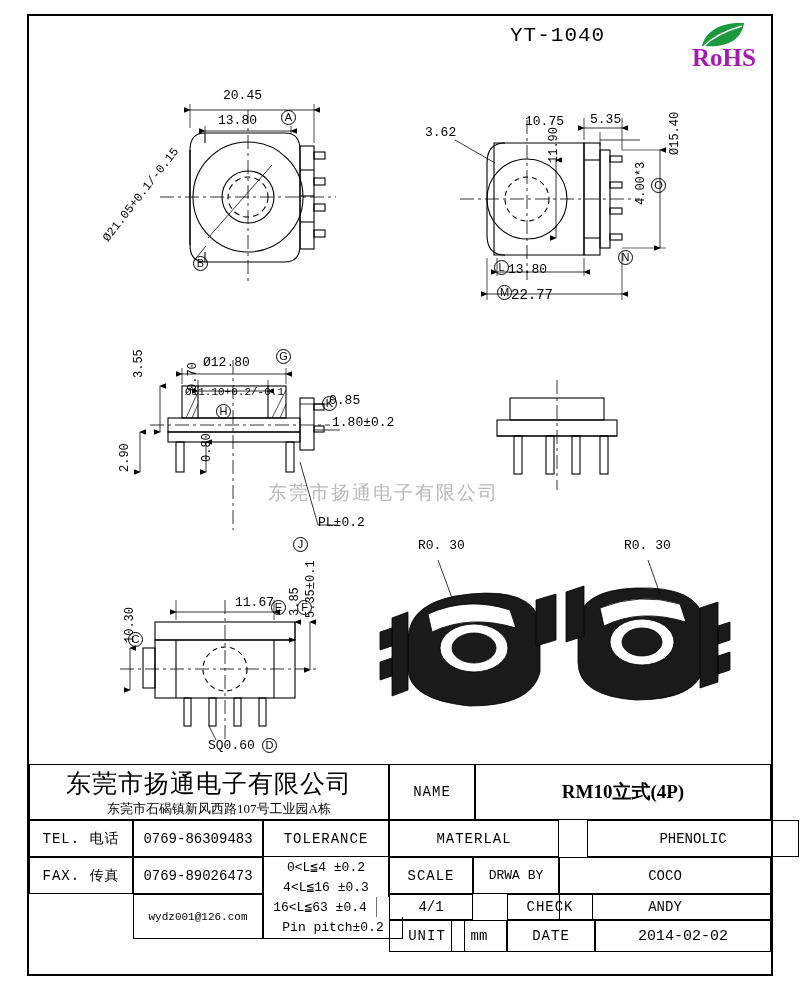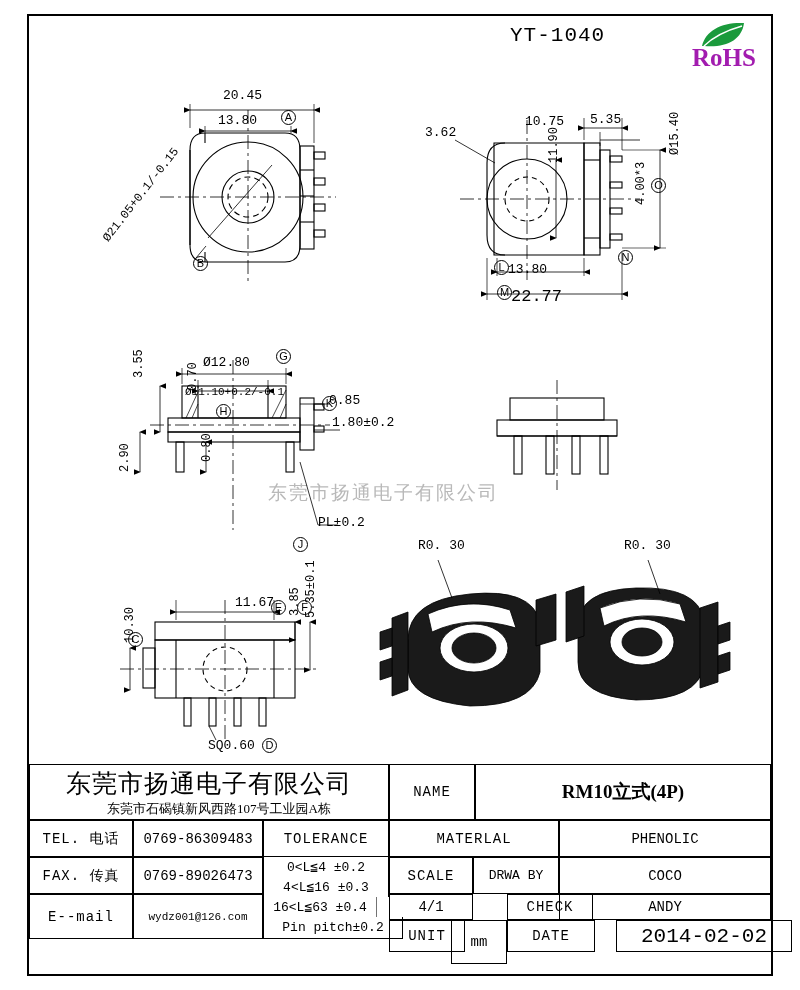--- a/index.html
+++ b/index.html
@@ -20,21 +20,21 @@
   
   .tb{position:absolute;left:29px;top:764px;width:742px;height:210px;}
   .tb .cell{position:absolute;box-sizing:border-box;border:1px solid #000;display:flex;align-items:center;justify-content:center;text-align:center;}
   .tb .noborder{border:none;}
   .company-cn{font-size:25px;font-family:"Liberation Serif",serif;letter-spacing:1px;}
   .company-addr{font-size:13px;font-family:"Liberation Serif",serif;margin-left:20px;}
   .k{font-size:14px;font-family:"Liberation Mono",monospace;letter-spacing:1px;}
   .k2{font-size:13px;font-family:"Liberation Mono",monospace;}
   .v{font-size:14px;font-family:"Liberation Mono",monospace;}
   .big{font-size:19px;font-family:"Liberation Serif",serif;font-weight:bold;}
-  .date{font-size:21px;font-family:"Liberation Mono",monospace;margin-left:21px;}
+  .date{font-size:15px;font-family:"Liberation Mono",monospace;}
 </style>
 </head>
 <body>
 
 <div id="sheet">
 
   <div class="frame"></div>
 
   <div class="title-code mono">YT-1040</div>
 
@@ -256,21 +256,21 @@
   <div class="lbl mono" style="left:218px;top:113px;font-size:13px;">13.80</div>
   <div class="lbl mono" style="left:100px;top:236px;font-size:12px;transform:rotate(-52deg);transform-origin:left top;">Ø21.05+0.1/-0.15</div>
   <div class="lbl" style="left:281px;top:110px;font-size:11px;border:1px solid #000;border-radius:50%;width:13px;height:13px;text-align:center;line-height:13px;">A</div>
   <div class="lbl" style="left:193px;top:256px;font-size:11px;border:1px solid #000;border-radius:50%;width:13px;height:13px;text-align:center;line-height:13px;">B</div>
 
   <div class="lbl mono" style="left:525px;top:114px;font-size:13px;">10.75</div>
   <div class="lbl mono" style="left:590px;top:112px;font-size:13px;">5.35</div>
   <div class="lbl mono" style="left:425px;top:125px;font-size:13px;">3.62</div>
   <div class="lbl mono" style="left:547px;top:163px;font-size:12px;transform:rotate(-90deg);transform-origin:left top;">11.90</div>
   <div class="lbl mono" style="left:508px;top:262px;font-size:13px;">13.80</div>
-  <div class="lbl mono" style="left:511px;top:287px;font-size:17px;">22.77</div>
+  <div class="lbl mono" style="left:511px;top:287px;font-size:14px;">22.77</div>
   <div class="lbl mono" style="left:668px;top:155px;font-size:12px;transform:rotate(-90deg);transform-origin:left top;">Ø15.40</div>
   <div class="lbl mono" style="left:634px;top:205px;font-size:12px;transform:rotate(-90deg);transform-origin:left top;">4.00*3</div>
   <div class="lbl" style="left:494px;top:260px;font-size:11px;border:1px solid #000;border-radius:50%;width:13px;height:13px;text-align:center;line-height:13px;">L</div>
   <div class="lbl" style="left:497px;top:285px;font-size:11px;border:1px solid #000;border-radius:50%;width:13px;height:13px;text-align:center;line-height:13px;">M</div>
   <div class="lbl" style="left:618px;top:250px;font-size:11px;border:1px solid #000;border-radius:50%;width:13px;height:13px;text-align:center;line-height:13px;">N</div>
   <div class="lbl" style="left:651px;top:178px;font-size:11px;border:1px solid #000;border-radius:50%;width:13px;height:13px;text-align:center;line-height:13px;">O</div>
 
   <div class="lbl mono" style="left:203px;top:355px;font-size:13px;">Ø12.80</div>
   <div class="lbl mono" style="left:185px;top:386px;font-size:11px;">Ø11.10+0.2/-0.1</div>
   <div class="lbl mono" style="left:132px;top:378px;font-size:12px;transform:rotate(-90deg);transform-origin:left top;">3.55</div>
@@ -304,40 +304,39 @@
       <div class="company-cn">东莞市扬通电子有限公司</div>
       <div class="company-addr">东莞市石碣镇新风西路107号工业园A栋</div>
     </div>
     <div class="cell k" style="left:360px;top:0;width:86px;height:56px;">NAME</div>
     <div class="cell big" style="left:446px;top:0;width:296px;height:56px;">RM10立式(4P)</div>
 
     <div class="cell k" style="left:0;top:56px;width:104px;height:37px;">TEL. 电话</div>
     <div class="cell v" style="left:104px;top:56px;width:130px;height:37px;">0769-86309483</div>
     <div class="cell k" style="left:234px;top:56px;width:126px;height:37px;">TOLERANCE</div>
     <div class="cell k" style="left:360px;top:56px;width:170px;height:37px;">MATERLAL</div>
-    <div class="cell v" style="left:530px;top:56px;width:212px;height:37px;">PHENOLIC</div>
+    <div class="cell v" style="left:558px;top:56px;width:212px;height:37px;">PHENOLIC</div>
 
     <div class="cell k" style="left:0;top:93px;width:104px;height:37px;">FAX. 传真</div>
     <div class="cell v" style="left:104px;top:93px;width:130px;height:37px;">0769-89026473</div>
     <div class="cell k2 noborder" style="left:234px;top:93px;width:126px;height:20px;border-left:1px solid #000;border-right:1px solid #000;">0&lt;L≦4   ±0.2</div>
     <div class="cell k2 noborder" style="left:234px;top:113px;width:126px;height:20px;border-left:1px solid #000;border-right:1px solid #000;">4&lt;L≦16  ±0.3</div>
     <div class="cell k2 noborder" style="left:234px;top:133px;width:114px;height:20px;border-left:1px solid #000;border-right:1px solid #737373;">16&lt;L≦63 ±0.4</div>
     <div class="cell k2" style="left:234px;top:153px;width:140px;height:22px;border-top:none;">Pin pitch±0.2</div>
 
     <div class="cell k" style="left:360px;top:93px;width:84px;height:37px;">SCALE</div>
     <div class="cell k2" style="left:444px;top:93px;width:86px;height:37px;flex-direction:column;line-height:1.05;">
       <span>DRWA BY</span>
     </div>
     <div class="cell v" style="left:530px;top:93px;width:212px;height:37px;">COCO</div>
 
     <div class="cell v" style="left:360px;top:130px;width:84px;height:26px;">4/1</div>
     <div class="cell k" style="left:444px;top:130px;width:86px;height:26px;margin-left:34px;">CHECK</div>
     <div class="cell v" style="left:530px;top:130px;width:212px;height:26px;">ANDY</div>
 
-    <div class="cell k" style="left:0;top:130px;width:104px;height:45px;">E--mail</div>
     <div class="cell k2" style="left:104px;top:130px;width:130px;height:45px;font-size:11px;">wydz001@126.com</div>
     <div class="cell k" style="left:360px;top:156px;width:76px;height:32px;">UNIT</div>
-    <div class="cell v" style="left:422px;top:156px;width:56px;height:44px;">mm</div>
+    <div class="cell v" style="left:422px;top:156px;width:56px;height:32px;">mm</div>
     <div class="cell k" style="left:478px;top:156px;width:88px;height:32px;">DATE</div>
     <div class="cell date" style="left:566px;top:156px;width:176px;height:32px;">2014-02-02</div>
   </div>
 
 </div>
 
 </body></html>

